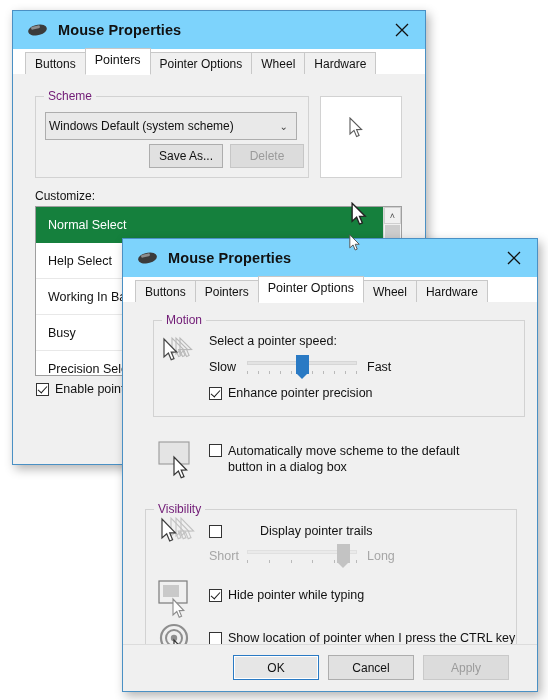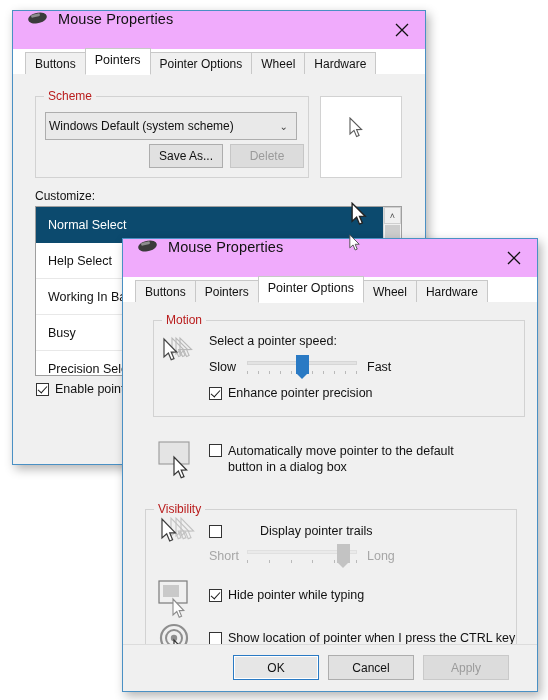--- a/index.html
+++ b/index.html
@@ -11,21 +11,21 @@
     -webkit-font-smoothing:antialiased;
   }
   .win{
     position:absolute;background:#f0f0f0;
     border:1px solid #4a90c4;
     box-shadow:3px 4px 10px rgba(0,0,0,.30);
   }
   #win-back{left:12px;top:10px;width:412px;height:453px;}
   #win-front{left:122px;top:238px;width:414px;height:452px;}
 
-  .titlebar{height:38px;background:#f0abfc;position:relative;display:flex;align-items:flex-start;}
+  .titlebar{height:38px;background:#7dd3fc;position:relative;display:flex;align-items:center;font-weight:bold;}
   .title-icon{width:22px;height:14px;margin-left:14px;position:relative;flex:0 0 auto;}
   .title-icon .body{
     position:absolute;left:1px;top:2px;width:19px;height:10px;
     background:#3b3b3b;border-radius:10px/6px;transform:rotate(-12deg);
   }
   .title-icon .hl{
     position:absolute;left:4px;top:3px;width:9px;height:3px;
     background:#8d8d8d;border-radius:4px;transform:rotate(-12deg);
   }
   .title-text{margin-left:9px;font-size:14.5px;color:#111;letter-spacing:.1px;}
@@ -51,21 +51,21 @@
     border-bottom:1px solid #ffffff;z-index:3;font-size:12.5px;
   }
 
   .content{background:#f0f0f0;position:relative;}
 
   .group{
     position:absolute;border:1px solid #d2d2d2;background:transparent;
   }
   .group-label{
     position:absolute;top:-8px;left:8px;background:#f0f0f0;
-    padding:0 4px;font-size:12px;color:#b91c1c;
+    padding:0 4px;font-size:12px;color:#701a75;
   }
 
   
   .combo{
     position:absolute;background:#e9e9e9;border:1px solid #adadad;
     height:28px;display:flex;align-items:center;
     padding-left:3px;font-size:12px;color:#111;box-sizing:border-box;
   }
   .combo .chev{margin-left:auto;margin-right:8px;color:#444;font-size:10px;}
   .btn{
@@ -80,21 +80,21 @@
   .label{position:absolute;font-size:12px;color:#111;}
 
   .listbox{
     position:absolute;background:#ffffff;border:1px solid #9f9f9f;
     overflow:hidden;
   }
   .li{
     height:36px;line-height:36px;padding-left:12px;font-size:12.5px;color:#111;
     border-bottom:1px solid #e8e8e8;box-sizing:border-box;
   }
-  .li.sel{background:#0c4a6e;color:#ffffff;border-bottom:none;}
+  .li.sel{background:#15803d;color:#ffffff;border-bottom:none;}
   .sbar{
     position:absolute;right:0;top:0;width:17px;bottom:0;background:#f0f0f0;
     border-left:1px solid #d8d8d8;
   }
   .sbar-up{
     height:17px;display:flex;align-items:center;justify-content:center;
     background:#f0f0f0;font-size:9px;color:#505050;border:1px solid #cfcfcf;
     box-sizing:border-box;
   }
   .sbar-thumb{position:absolute;top:18px;left:1px;right:1px;height:36px;background:#cdcdcd;}
@@ -288,21 +288,21 @@
     </div>
 
     <div class="ptr" style="left:34px;top:138px;">
       <svg width="44" height="40" viewBox="0 0 44 40">
         <rect x="2" y="2" width="30" height="22" fill="#e4e4e4" stroke="#9a9a9a" stroke-width="1.1"></rect>
         <path d="M17 17 L17 35 L21.4 31 L24.2 37.8 L27 36.6 L24.2 30.1 L29.6 30 Z" fill="#fff" stroke="#333" stroke-width="1.2"></path>
       </svg>
     </div>
     <div class="cbrow" style="position:absolute;left:86px;top:141px;width:280px;">
       <div class="cb"></div>
-      <div class="cb-label" style="line-height:16px;">Automatically move pointer to the default button in a dialog box</div>
+      <div class="cb-label" style="line-height:16px;">Automatically move scheme to the default button in a dialog box</div>
     </div>
 
     <div class="group" style="left:22px;top:207px;width:370px;height:155px;">
       <div class="group-label">Visibility</div>
     </div>
 
     <div class="ptr" style="left:34px;top:214px;">
       <svg width="44" height="34" viewBox="0 0 44 34">
         <g fill="none" stroke="#c2c2c2" stroke-width="1.1">
           <path d="M14 2 L14 20 L18.4 16 L21.2 22.8 L24 21.6 L21.2 15.1 L26.6 15 Z"></path>

